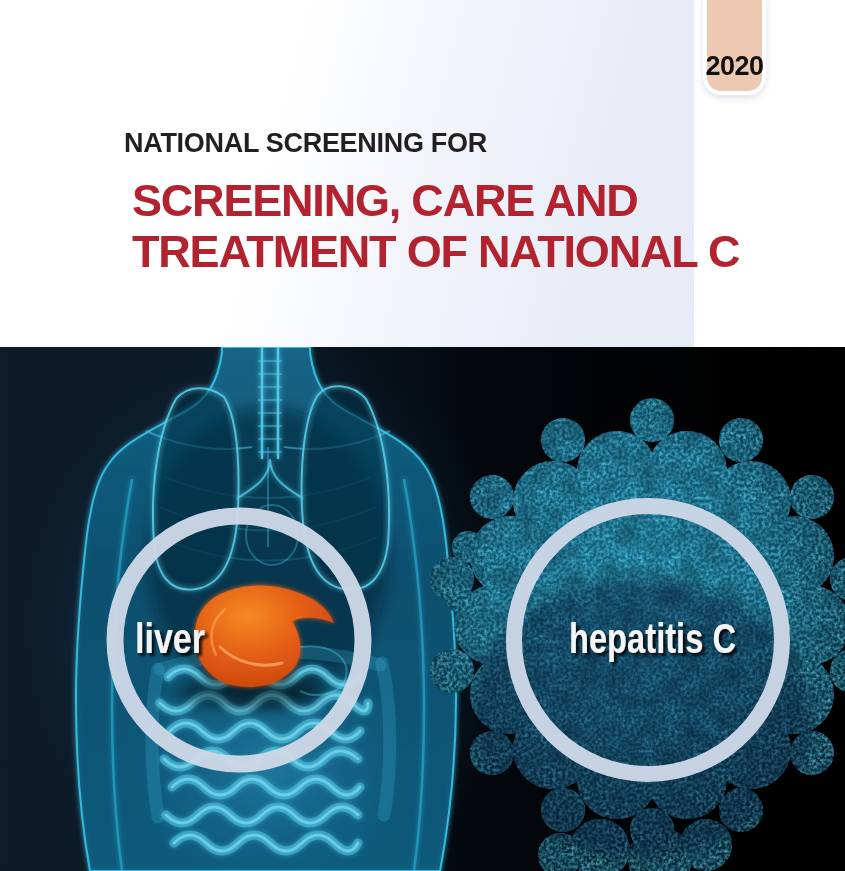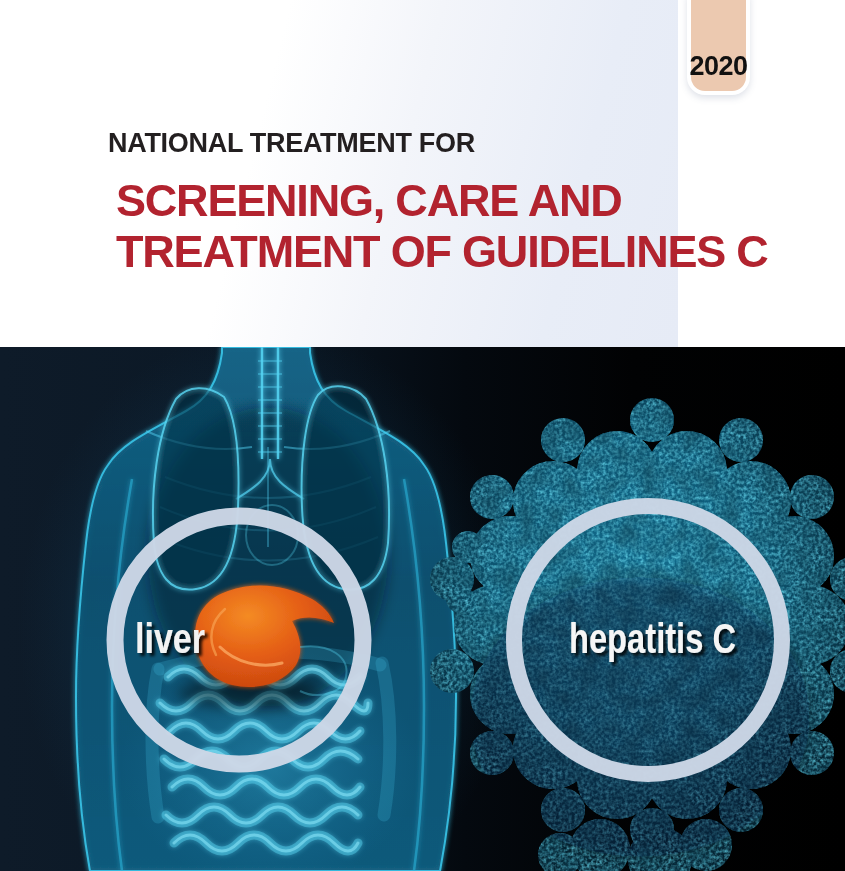--- a/index.html
+++ b/index.html
@@ -5,21 +5,21 @@
   html,body{margin:0;padding:0;}
   body{
     width:845px;height:871px;overflow:hidden;
     font-family:"Liberation Sans", sans-serif;
     background:#ffffff;
   }
   .cover{position:relative;width:845px;height:871px;}
 
   
   .header{
-    position:absolute;left:0;top:0;width:678px;height:347px;
+    position:absolute;left:16px;top:0;width:678px;height:347px;
     background:linear-gradient(104deg,#ffffff 38%,#f3f5fa 58%,#e8edf7 82%,#e6ebf6 100%);
   }
   .year-badge{
     position:absolute;left:687px;top:-6px;width:63px;height:101px;
     background:#ecc9b0;
     border:4px solid #ffffff;border-top:none;
     border-radius:0 0 18px 18px;
     box-shadow:0 3px 7px rgba(70,90,130,.18);
     display:flex;align-items:flex-end;justify-content:center;
     padding-bottom:9px;box-sizing:border-box;
@@ -47,24 +47,24 @@
 </style>
 </head>
 <body>
 
 <div class="cover">
 
   <div class="header">
     <div class="year-badge">
       <span>2020</span>
     </div>
-    <div class="kicker">NATIONAL TREATMENT FOR</div>
+    <div class="kicker">NATIONAL SCREENING FOR</div>
     <h1 class="title">
       <span class="tl">SCREENING, CARE AND</span>
-      <span class="tl">TREATMENT OF GUIDELINES C</span>
+      <span class="tl">TREATMENT OF NATIONAL C</span>
     </h1>
   </div>
 
   <div class="photo">
     <svg width="845" height="524" viewBox="0 0 845 524" xmlns="http://www.w3.org/2000/svg">
       <defs>
         <linearGradient id="bgGrad" x1="0" y1="0" x2="1" y2="0">
           <stop offset="0" stop-color="#0e1b29"></stop>
           <stop offset="0.32" stop-color="#0b1825"></stop>
           <stop offset="0.55" stop-color="#04090f"></stop>

